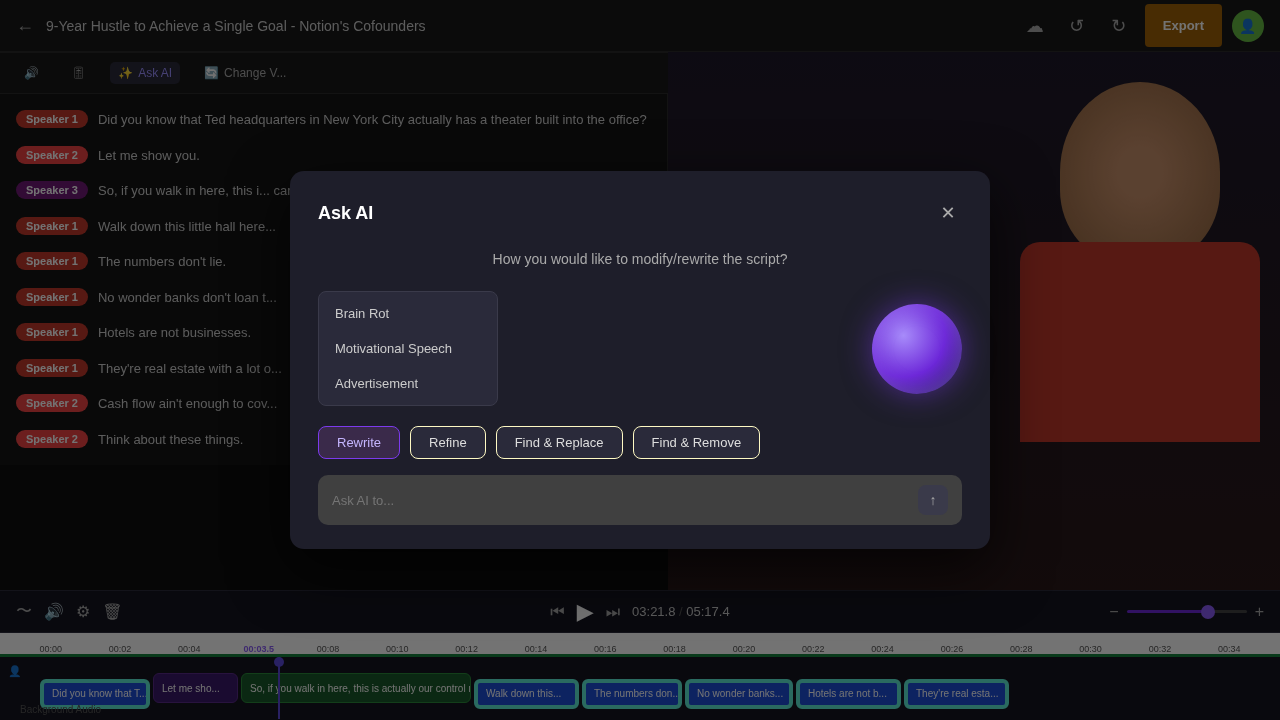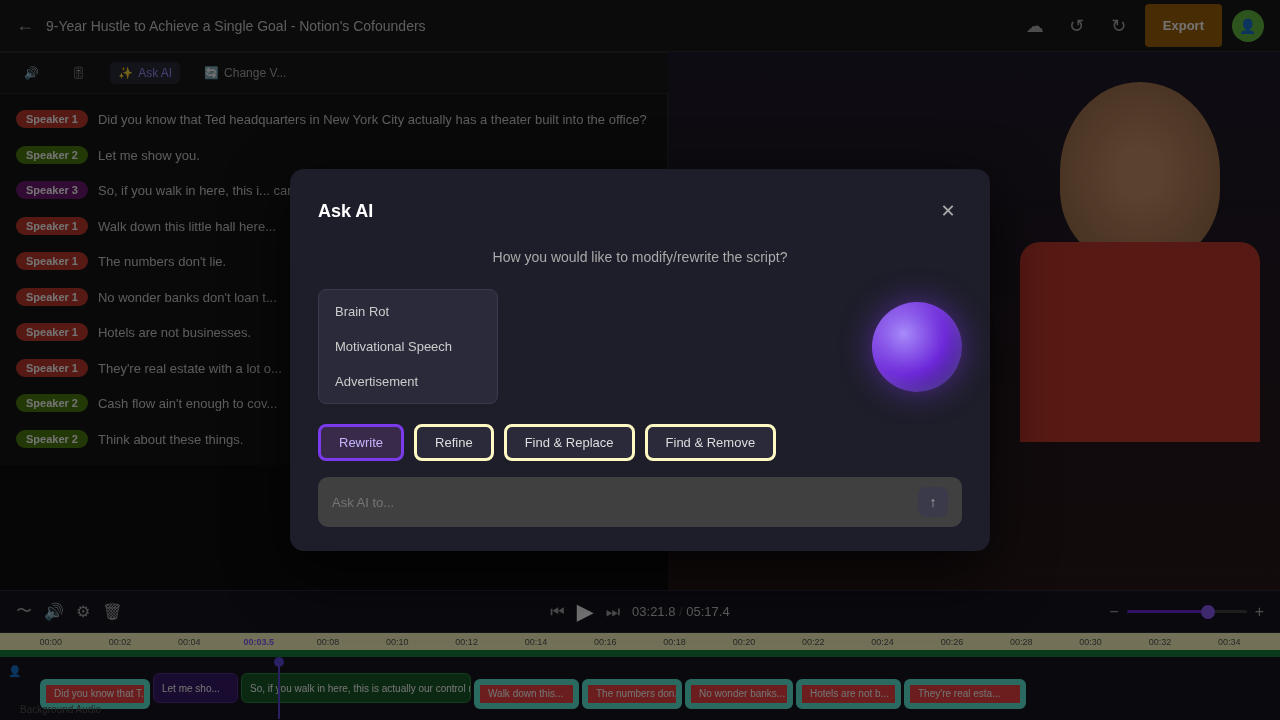--- a/index.html
+++ b/index.html
@@ -97,21 +97,21 @@
     }
     .speaker-badge {
       border-radius: 20px;
       padding: 3px 10px;
       font-size: 11px;
       font-weight: 600;
       white-space: nowrap;
       flex-shrink: 0;
     }
     .speaker-1 { background: #c0392b; color: #fff; }
-    .speaker-2 { background: #4d7c0f; color: #fff; }
+    .speaker-2 { background: #ef4444; color: #fff; }
     .speaker-3 { background: #701a75; color: #fff; }
     .transcript-text {
       font-size: 13px;
       color: #ccc;
       line-height: 1.5;
     }
 
     
     .toolbar-row {
       display: flex;
@@ -263,21 +263,21 @@
 
     
     .action-buttons {
       display: flex;
       gap: 10px;
       flex-wrap: wrap;
       margin-bottom: 16px;
     }
     .action-btn {
       background: #2a2a3a;
-      border: 3px solid #fef9c3;
+      border: 1px solid #fef9c3;
       color: #ddd;
       border-radius: 8px;
       padding: 8px 18px;
       font-size: 13px;
       cursor: pointer;
     }
     .action-btn.active {
       background: #3a2a4a;
       border-color: #7c3aed;
       color: #c4b5fd;
@@ -384,25 +384,25 @@
       width: 14px;
       height: 14px;
       border-radius: 50%;
       background: #8b5cf6;
       cursor: pointer;
     }
 
     
     .timeline-ruler {
       height: 24px;
-      background: #fef9c3;
-      display: flex;
-      align-items: center;
+      background: #ffffff;
+      display: flex;
+      align-items: flex-end;
       padding: 0 16px;
-      border-bottom: 7px solid #15803d;
+      border-bottom: 3px solid #15803d;
       overflow: hidden;
     }
     .ruler-marks {
       display: flex;
       gap: 0;
       width: 100%;
     }
     .ruler-mark {
       flex: 1;
       text-align: center;
@@ -425,21 +425,21 @@
       border-radius: 6px;
       display: flex;
       align-items: center;
       padding: 0 8px;
       font-size: 10px;
       white-space: nowrap;
       overflow: hidden;
       color: #fff;
       flex-shrink: 0;
     }
-    .clip-blue { background: #ef4444; border: 6px solid #5eead4; margin-top: 11px; }
+    .clip-blue { background: #1d4ed8; border: 4px solid #5eead4; margin-top: 11px; }
     .clip-purple { background: #3a1a6a; border: 1px solid #5a2a8a; }
     .bottom-audio-label {
       position: absolute;
       left: 20px;
       bottom: 4px;
       font-size: 10px;
       color: #555;
     }
 
     
@@ -645,20 +645,20 @@
     </div>
 
     <div style="display:flex;gap:3px;align-items:center;margin-top:0;">
       <div class="track-clip clip-blue" style="width:110px;">Did you know that T...</div>
       <div class="track-clip clip-purple" style="width:85px;">Let me sho...</div>
       <div class="track-clip" style="width:230px;background:#1a5a2a;border:1px solid #2a8a3a;">So, if you walk in here, this is actually our control room</div>
       <div class="track-clip clip-blue" style="width:105px;">Walk down this...</div>
       <div class="track-clip clip-blue" style="width:100px;">The numbers don...</div>
       <div class="track-clip clip-blue" style="width:108px;">No wonder banks...</div>
       <div class="track-clip clip-blue" style="width:105px;">Hotels are not b...</div>
-      <div class="track-clip clip-blue" style="width:122px;text-align:center;">They're real esta...</div>
+      <div class="track-clip clip-blue" style="width:105px;text-align:center;">They're real esta...</div>
     </div>
 
     <div class="time-indicator"></div>
 
     <span class="bottom-audio-label">Background Audio</span>
   </div>
 </div>
 
 </body></html>

